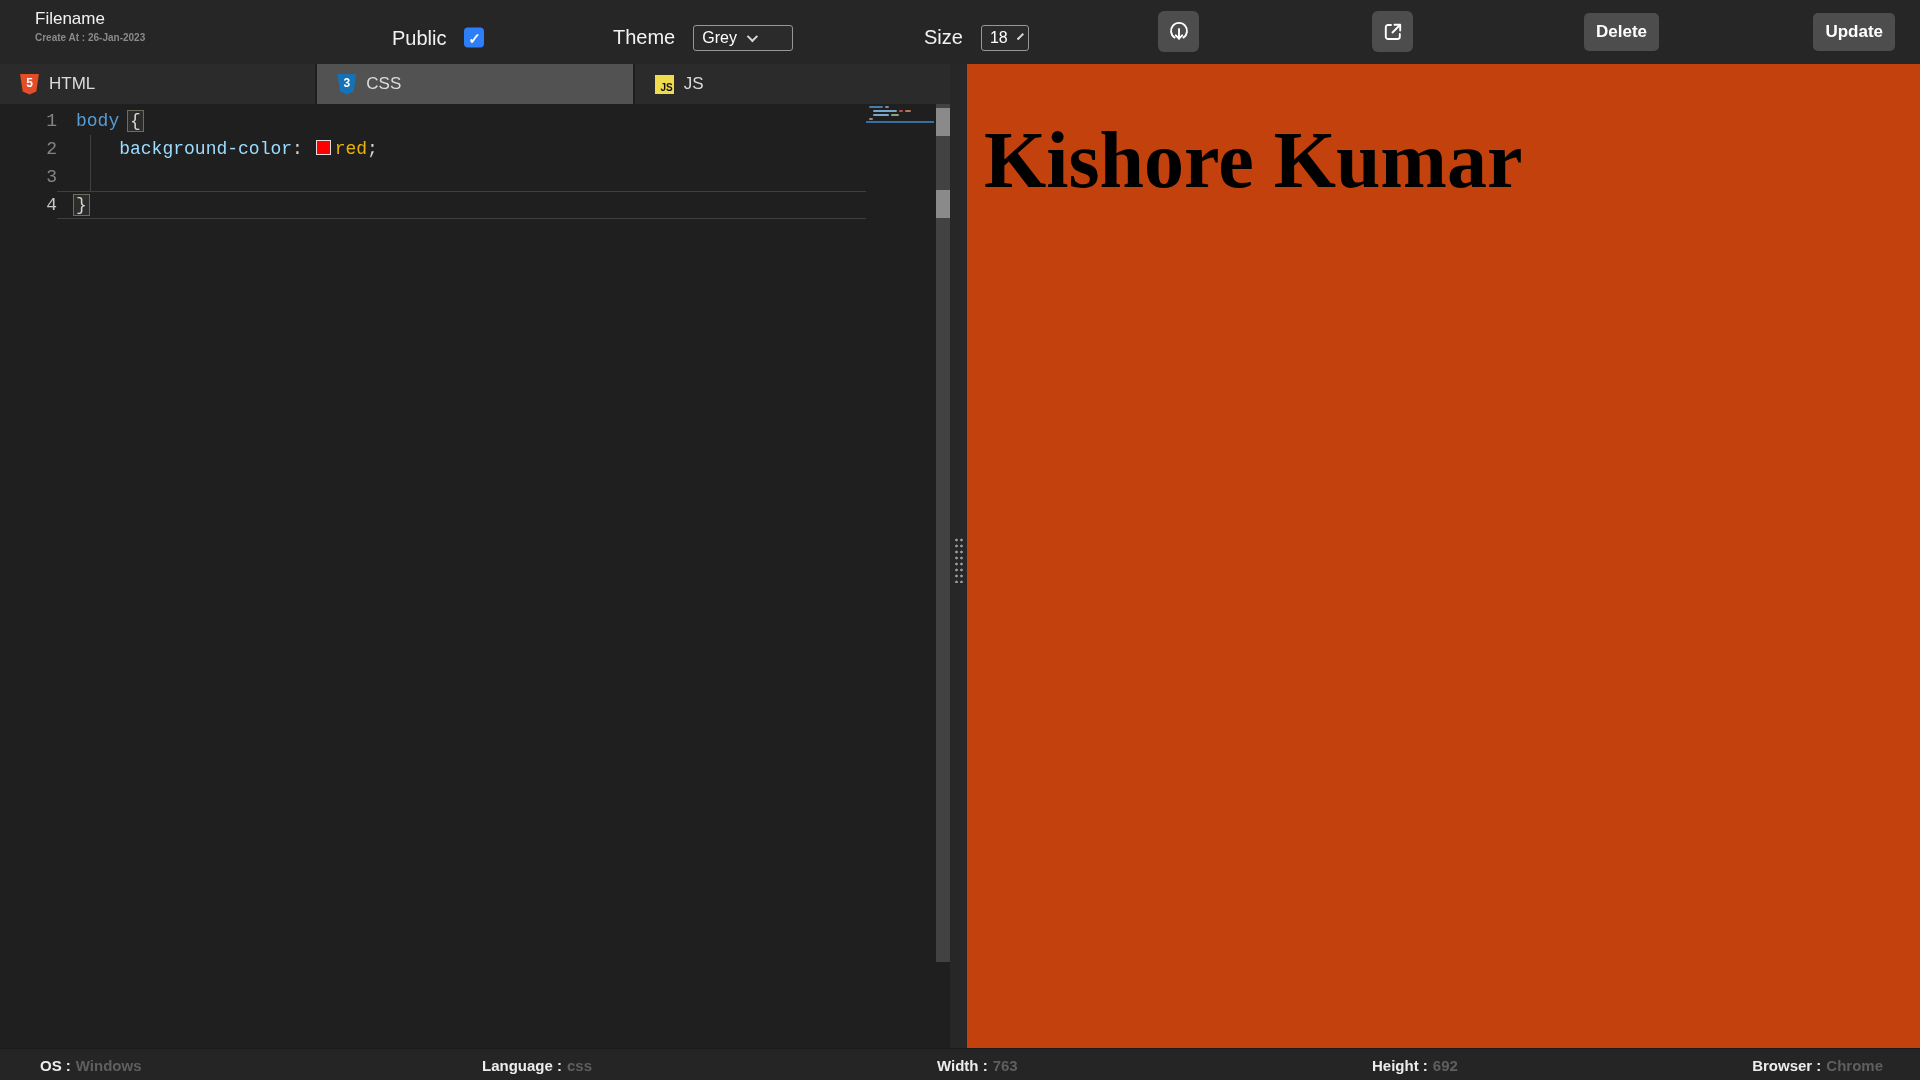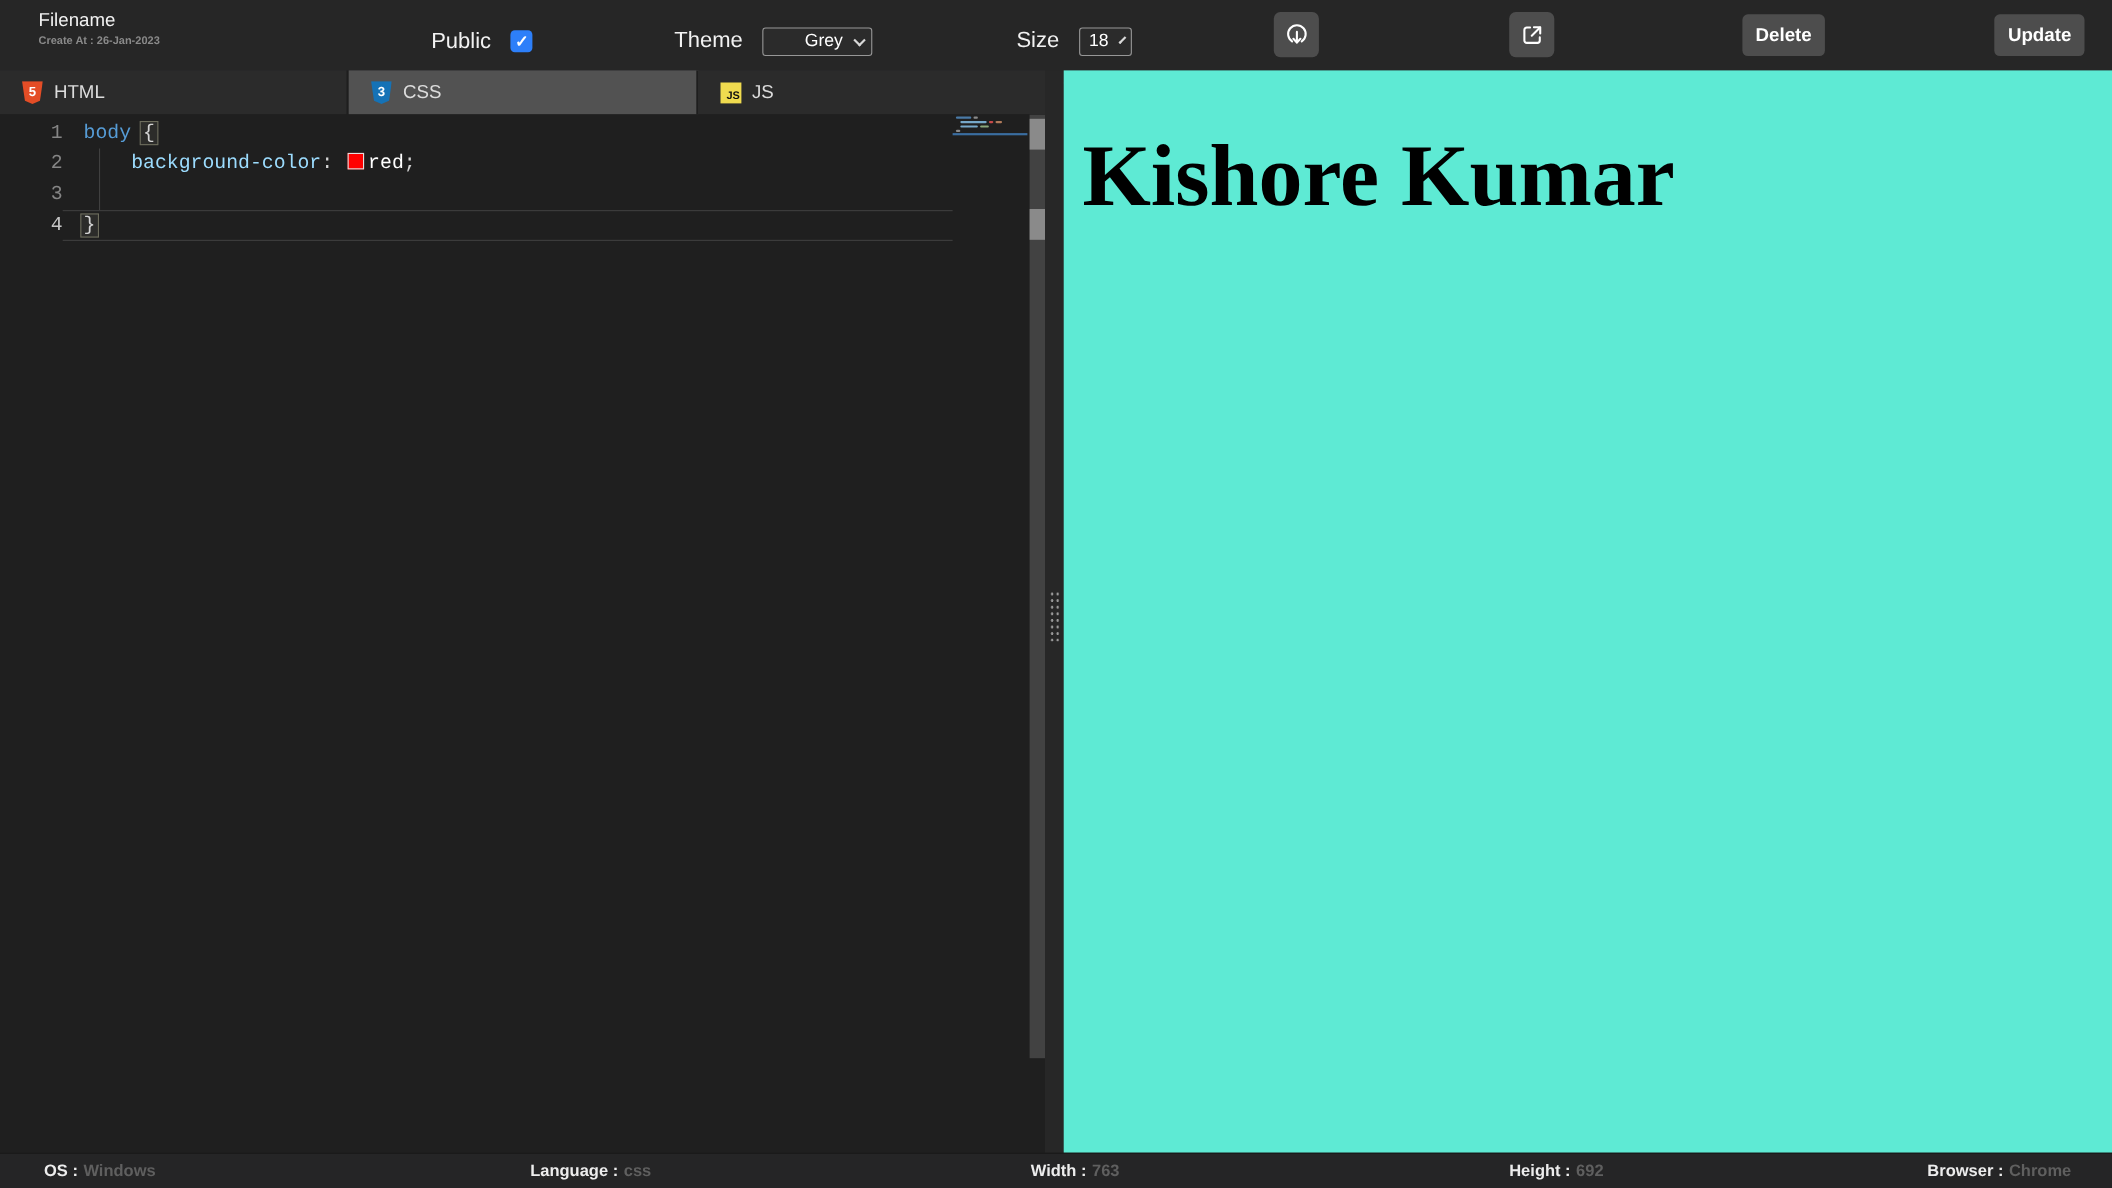--- a/index.html
+++ b/index.html
@@ -12,21 +12,21 @@
             background:#262626; border-bottom:1px solid #3c3c3c; }
   .file-info { position:absolute; left:35px; top:9px; }
   .file-name { color:#f2f2f2; font-size:17px; }
   .file-created { color:#8a8a8a; font-size:10px; font-weight:bold; margin-top:3px; }
   .hctrl { position:absolute; top:50%; transform:translateY(-50%);
            display:flex; align-items:center; gap:18px; }
   .hlabel { color:#f2f2f2; font-size:20px; }
   .checkbox { width:20px; height:20px; border-radius:4px; background:#2d7ff9;
               display:flex; align-items:center; justify-content:center; cursor:pointer; }
   .checkbox .check { color:#fff; font-size:15px; font-weight:bold; line-height:1; }
-  .select { display:flex; align-items:center; justify-content:flex-end;
+  .select { display:flex; align-items:center; justify-content:flex-start;
             background:#2b2b2b; border:1px solid #979797; border-radius:3px;
             color:#fff; font-size:16px; padding:0 8px; height:26px; cursor:pointer; }
   .select .chev { width:8px; height:8px; border-right:2px solid #d8d8d8;
                   border-bottom:2px solid #d8d8d8; transform:rotate(45deg) translateY(-2px);
                   margin-left:10px; }
   .theme-select { width:100px; }
   .size-select  { width:48px; }
   .icon-btn { position:absolute; top:11px; width:41px; height:41px; border:none;
               background:#4d4d4d; border-radius:6px; display:flex; align-items:center;
               justify-content:center; cursor:pointer; }
@@ -61,21 +61,21 @@
   .code-lines { position:absolute; left:0; top:3px; right:0; }
   .line { display:flex; height:28px; line-height:28px;
           font-family:"Liberation Mono","DejaVu Sans Mono",monospace; font-size:18px; }
   .ln { width:57px; text-align:right; color:#858585; flex:0 0 57px; }
   .code { white-space:pre; padding-left:19px; flex:1; margin-right:84px; }
   .line.current .ln { color:#c6c6c6; }
   .line.current .code { border-top:1px solid #3f3f3f; border-bottom:1px solid #3f3f3f;
                         line-height:26px; }
   .tk-tag   { color:#569cd6; }
   .tk-prop  { color:#9cdcfe; }
-  .tk-str   { color:#ffffff; }
+  .tk-str   { color:#eab308; }
   .tk-num   { color:#b5cea8; }
   .tk-punct { color:#d4d4d4; }
   .tk-plain { color:#d4d4d4; }
   .tk-brace { color:#d4d4d4; border:1px solid #6d6d5d; background:rgba(130,130,110,.14);
               padding:0 2px; margin:0 -3px; }
   .indent-guide { position:absolute; left:90px; top:31px; width:1px; height:56px;
                   background:#404040; }
 
   
   .minimap { position:absolute; right:14px; top:0; width:70px; height:944px; cursor:pointer; }
@@ -227,21 +227,21 @@
           <div class="vthumb t1"></div>
           <div class="vthumb t2"></div>
         </div>
       </div>
     </div>
 
     <div class="gutter">
       <div class="dots"></div>
     </div>
 
-    <div class="preview" id="preview" style="background: #5eead4;">
+    <div class="preview" id="preview" style="background: #c2410c;">
       <h1 style="color: rgb(0, 0, 0);">Kishore Kumar</h1>
     </div>
   </div>
 
   <div class="statusbar" id="statusbar">
       <div class="sb-item sb-0"><span class="sb-label">OS :</span><span class="sb-value">Windows</span></div>
       <div class="sb-item sb-1"><span class="sb-label">Language :</span><span class="sb-value">css</span></div>
       <div class="sb-item sb-2"><span class="sb-label">Width :</span><span class="sb-value">763</span></div>
       <div class="sb-item sb-3"><span class="sb-label">Height :</span><span class="sb-value">692</span></div>
       <div class="sb-item sb-4"><span class="sb-label">Browser :</span><span class="sb-value">Chrome</span></div>

